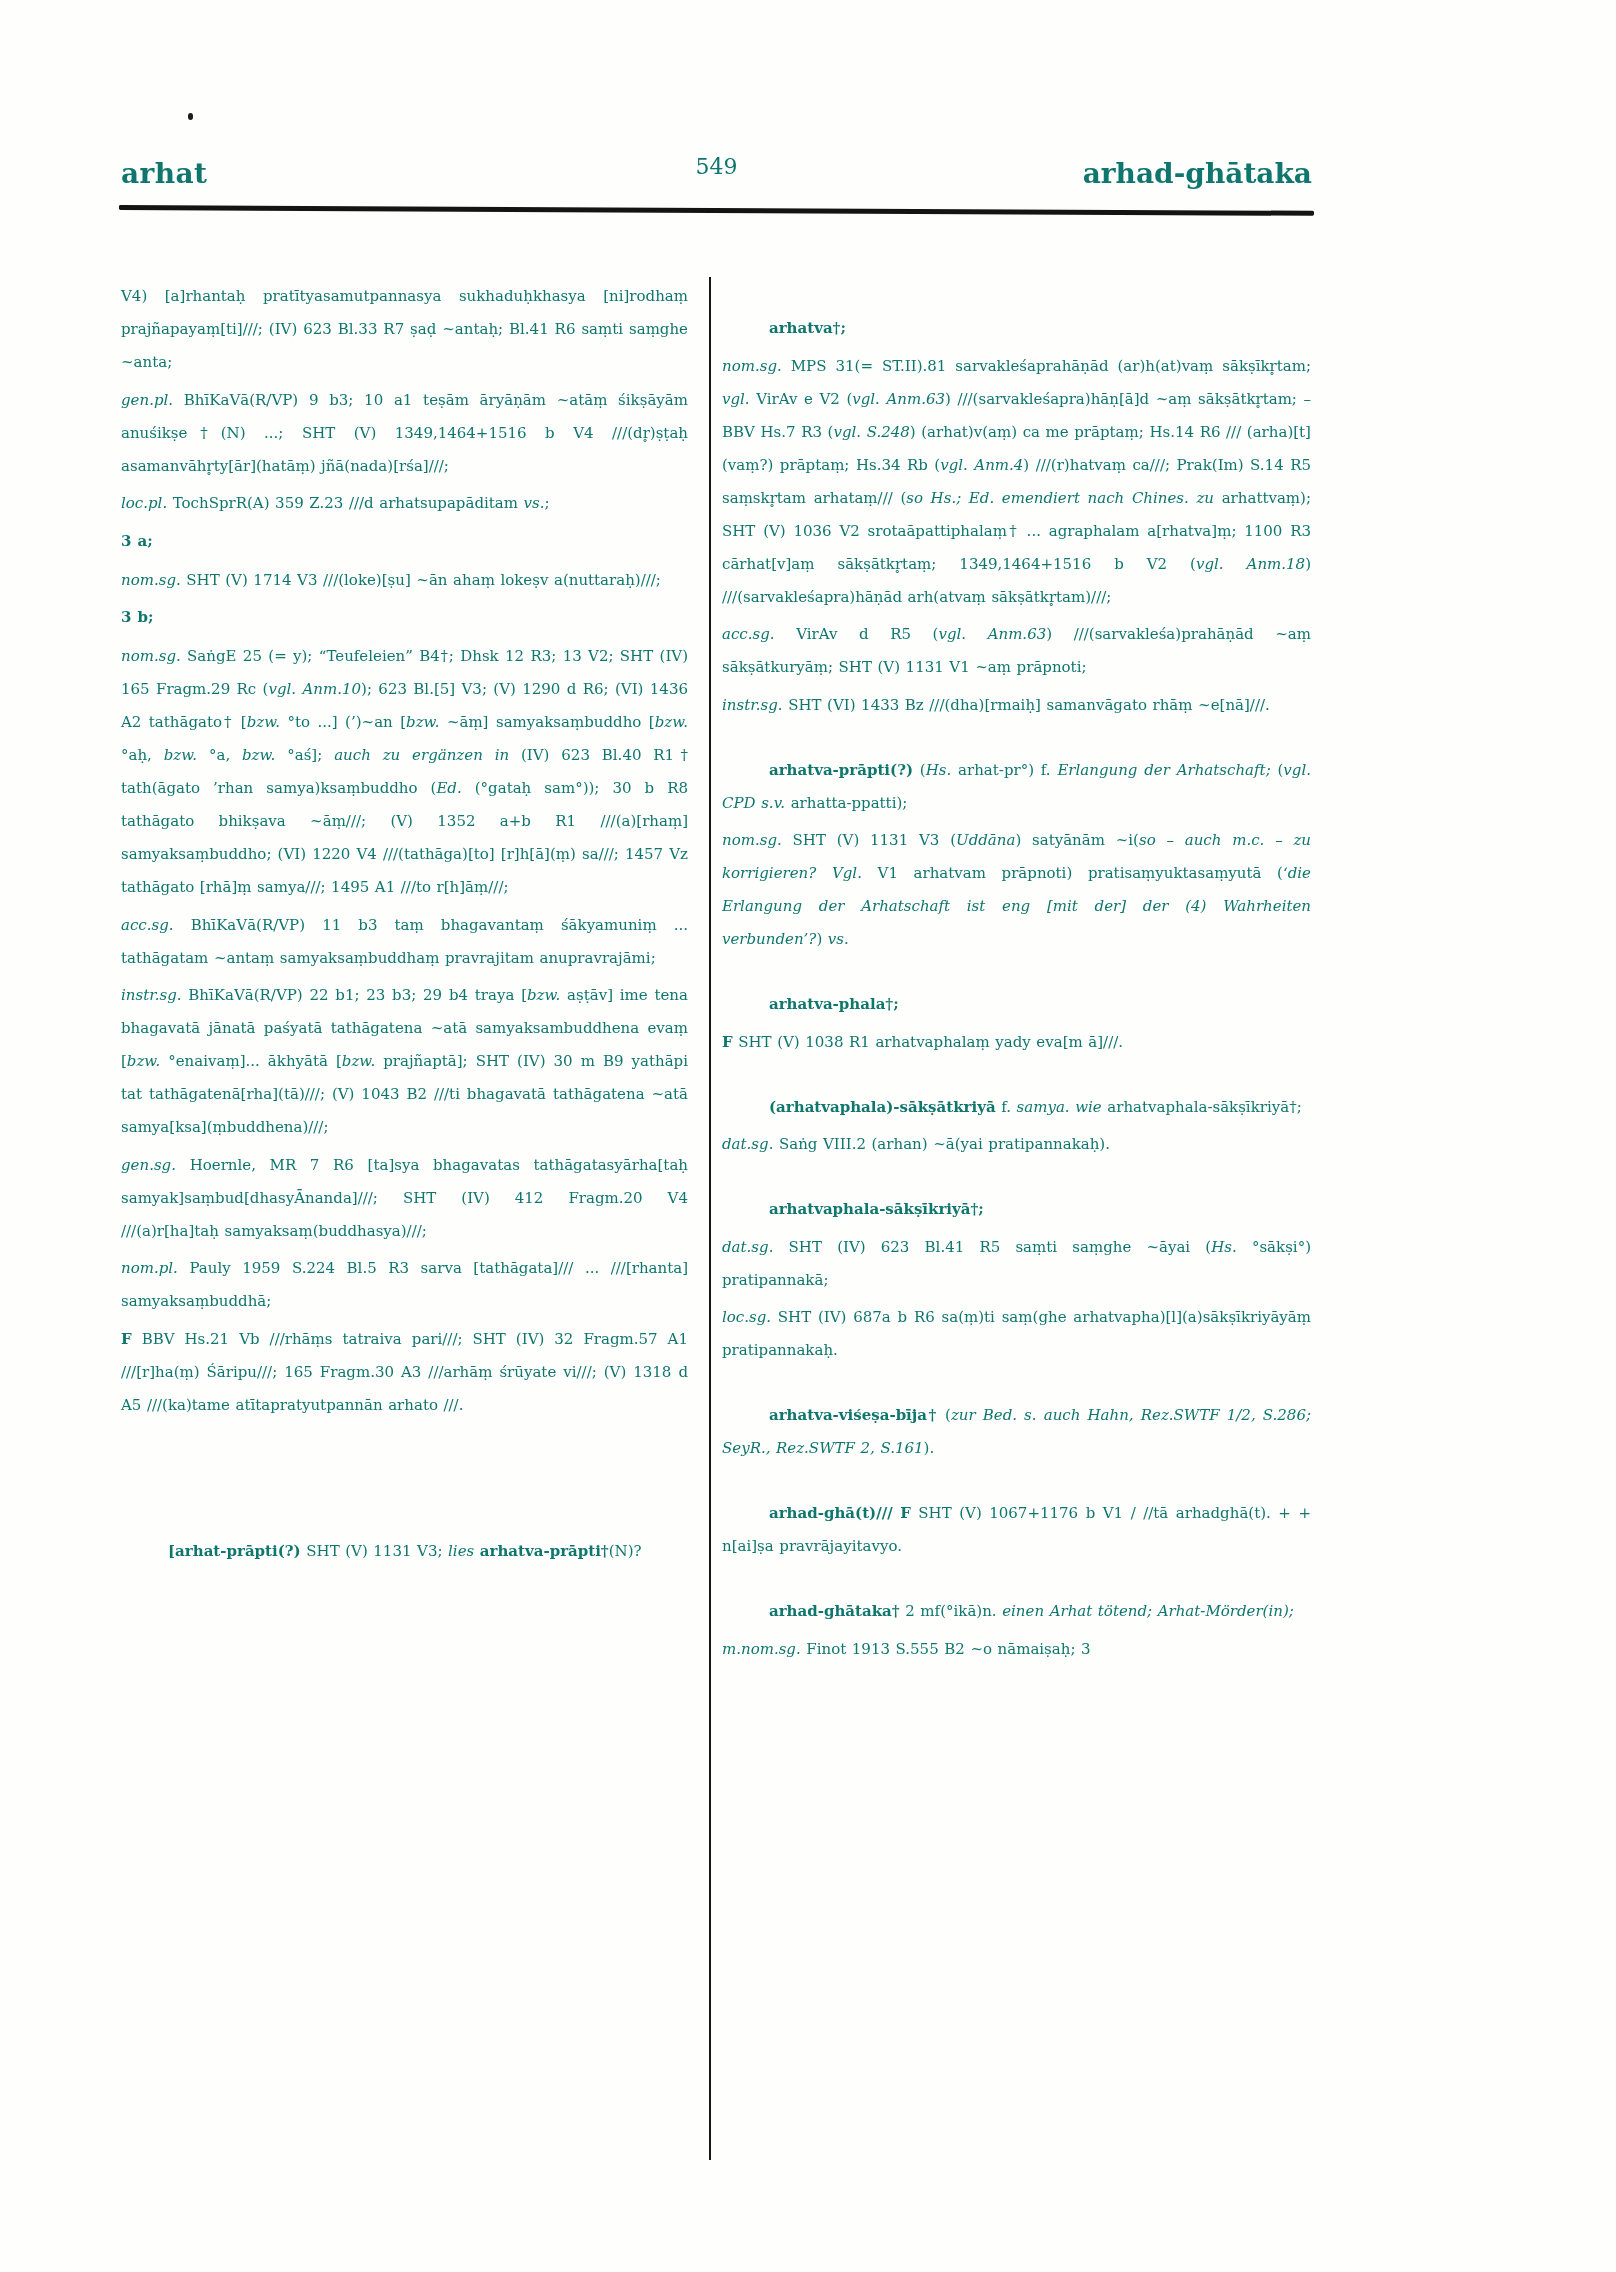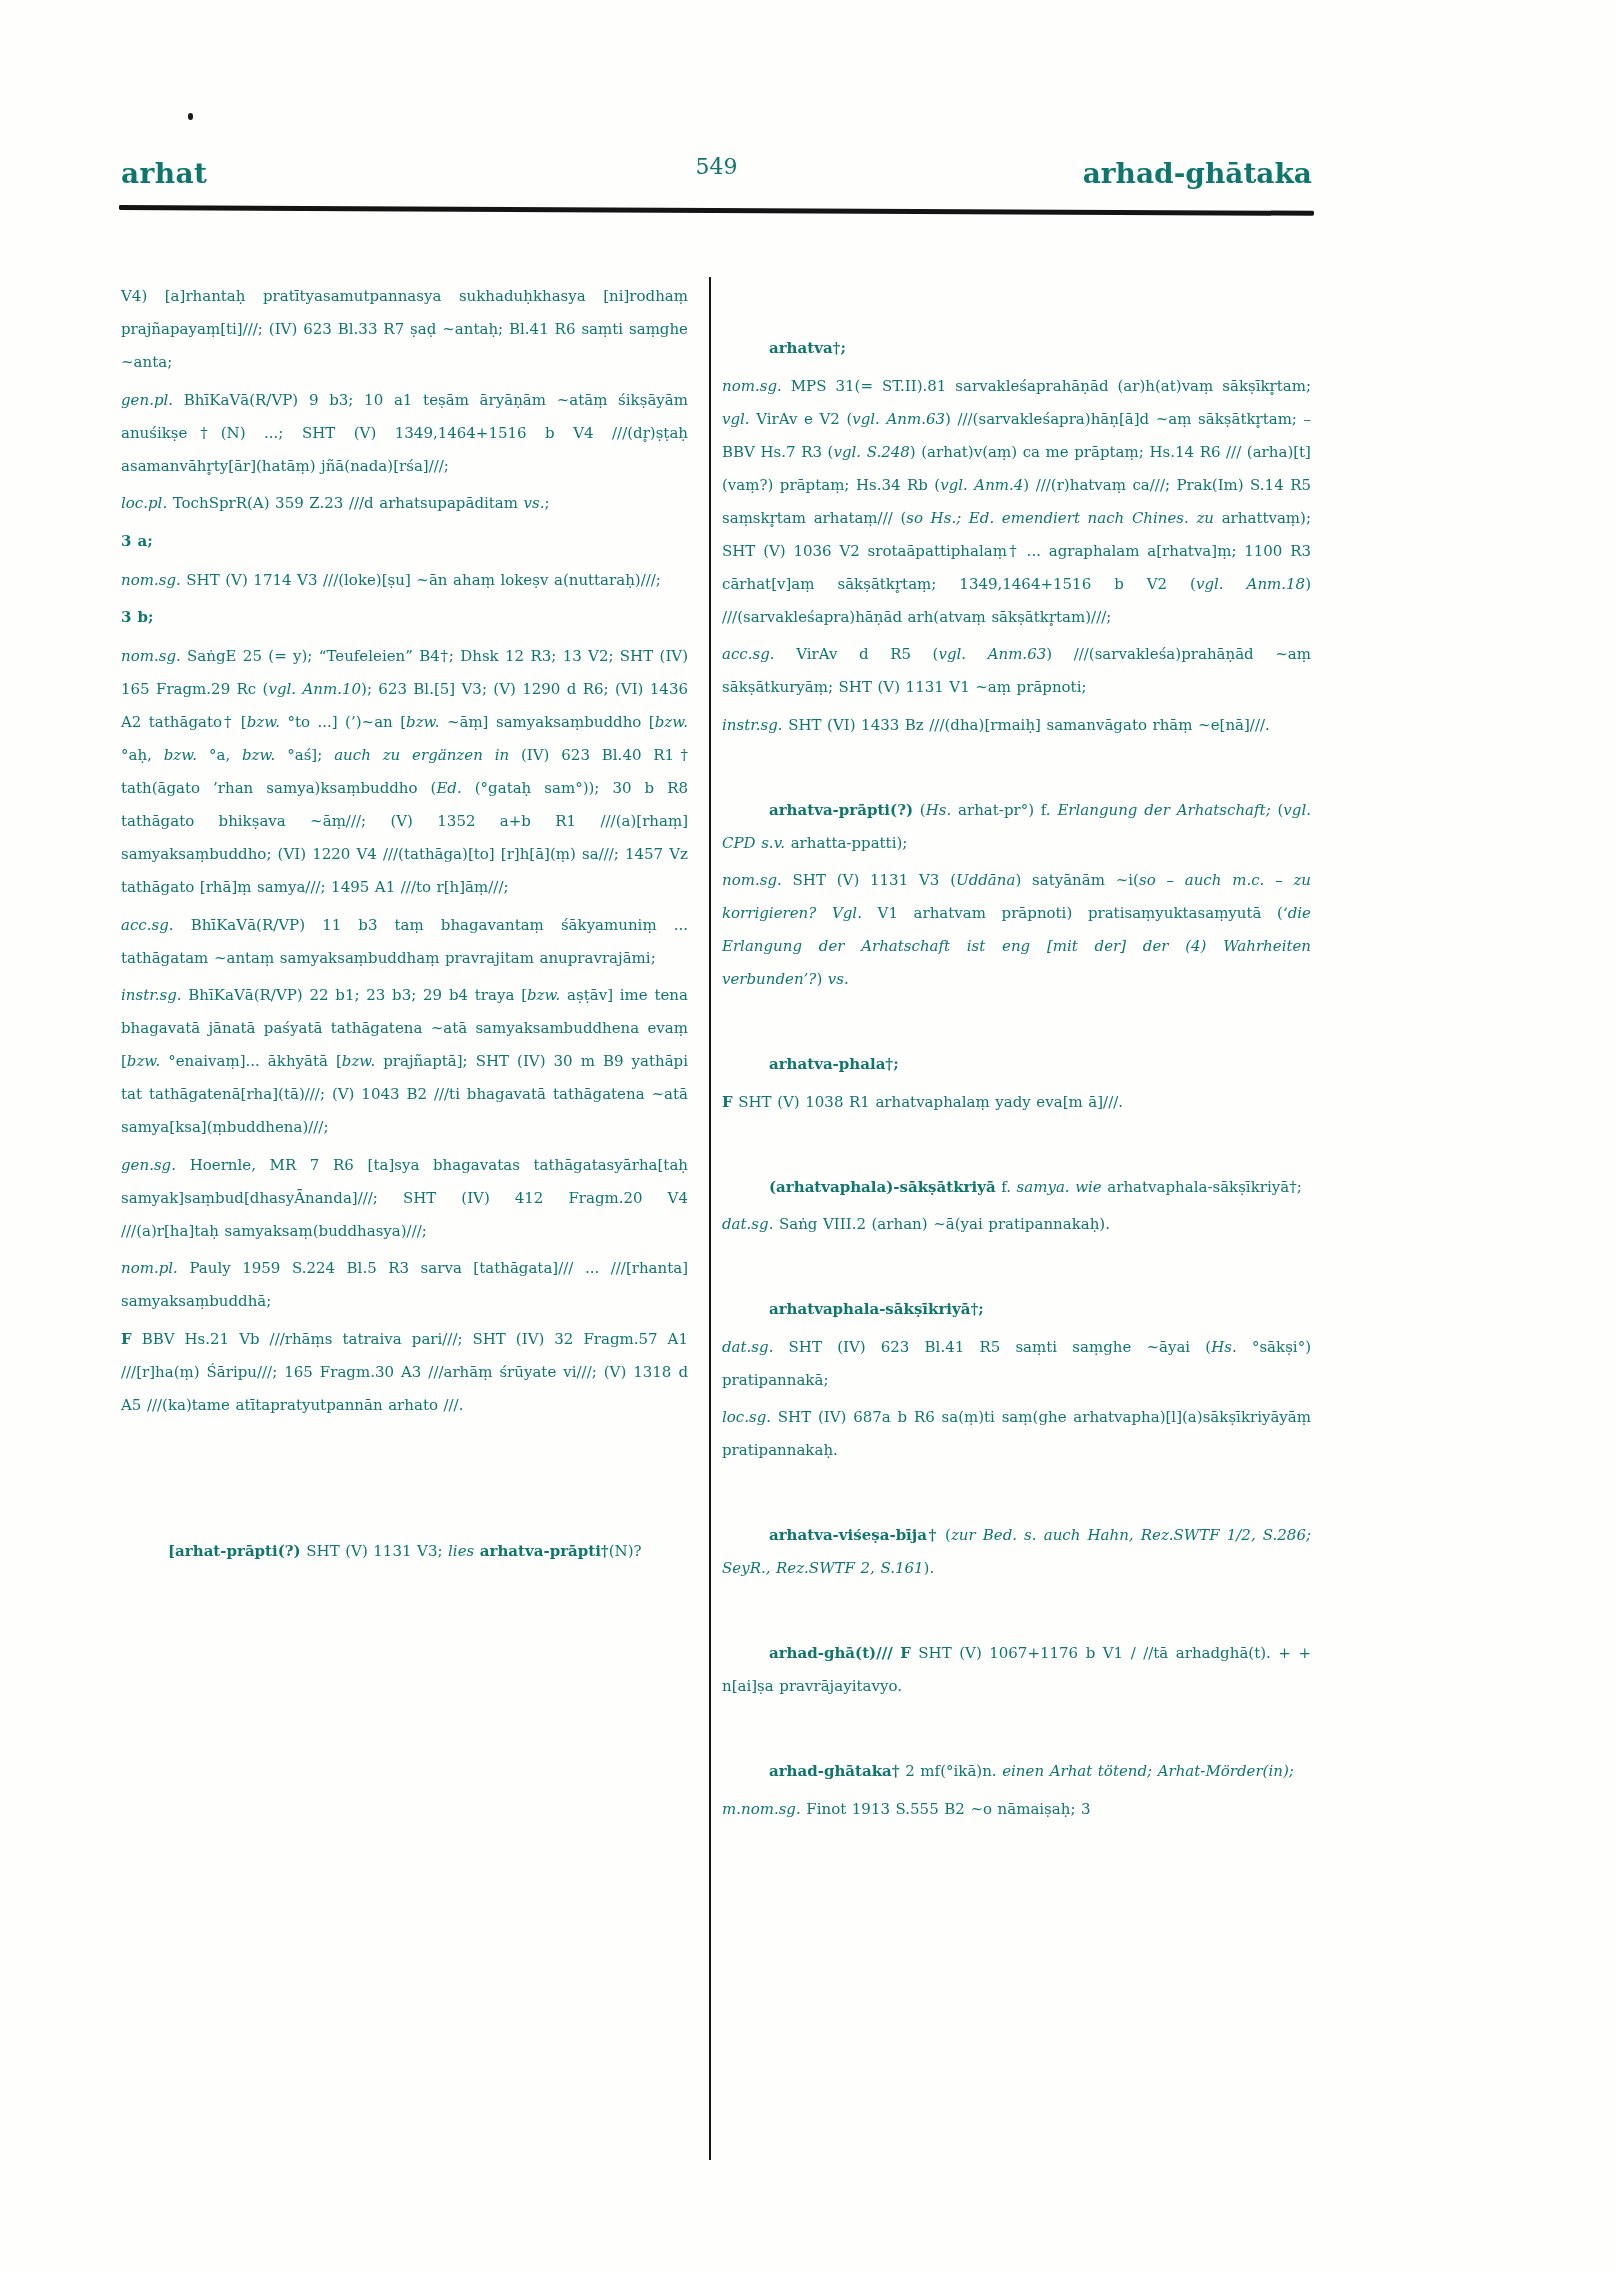--- a/index.html
+++ b/index.html
@@ -13,21 +13,21 @@
   .h-center{position:absolute;left:121px;top:154px;width:1191px;text-align:center;font-size:22px;}
   .h-right{position:absolute;left:121px;top:157px;width:1191px;text-align:right;font-size:28px;font-weight:bold;}
   .rule{position:absolute;left:119px;top:205px;width:1195px;height:4.5px;background:#141414;
         transform:rotate(0.28deg);transform-origin:left center;border-radius:1.5px;}
   .divider{position:absolute;left:709px;top:277px;width:2.3px;height:1883px;background:#161616;}
   .col{position:absolute;top:280px;font-size:15px;line-height:33px;text-align:justify;
        text-justify:inter-word;word-spacing:0.8px;}
   .col-left{left:121px;width:567px;}
   .col-right{left:722px;width:589px;}
   .col p{margin:0 0 4.5px 0;}
-  .col p.entry{text-indent:47px;margin-top:52px;}
+  .col p.entry{text-indent:47px;margin-top:32px;}
   .col p.gap-xl{margin-top:113px;}
   .col p.section{margin-top:3px;margin-bottom:6px;}
   .seg-i{font-style:italic;}
   .seg-b{font-weight:bold;}
 </style>
 </head>
 <body>
 
 <div class="page">
   <div class="speck"></div>

